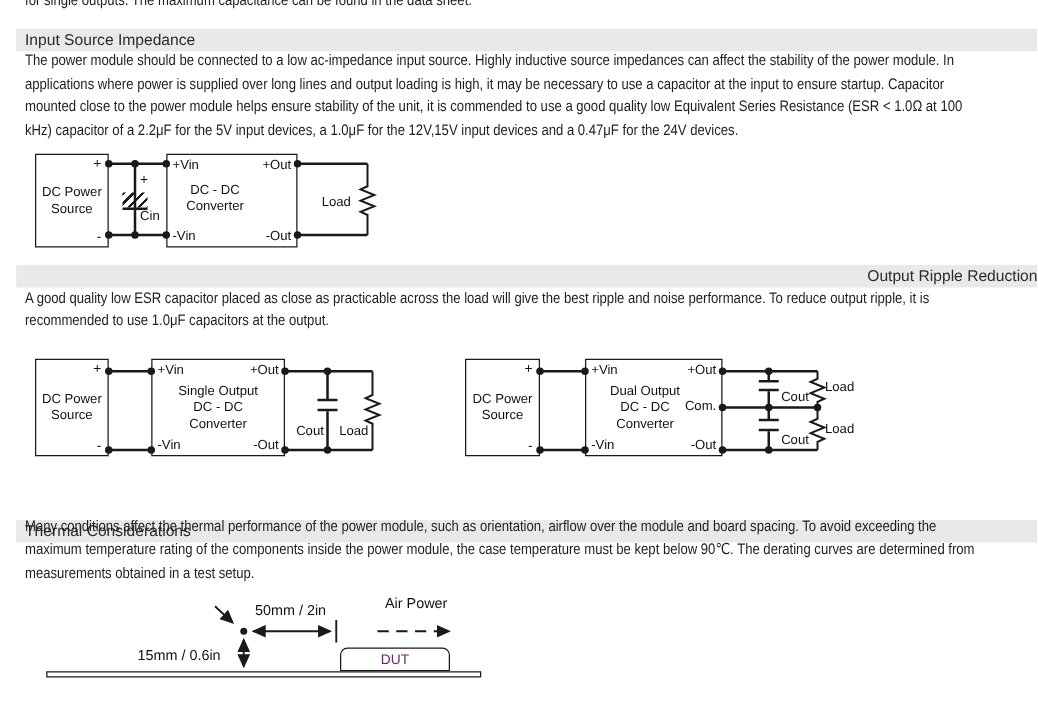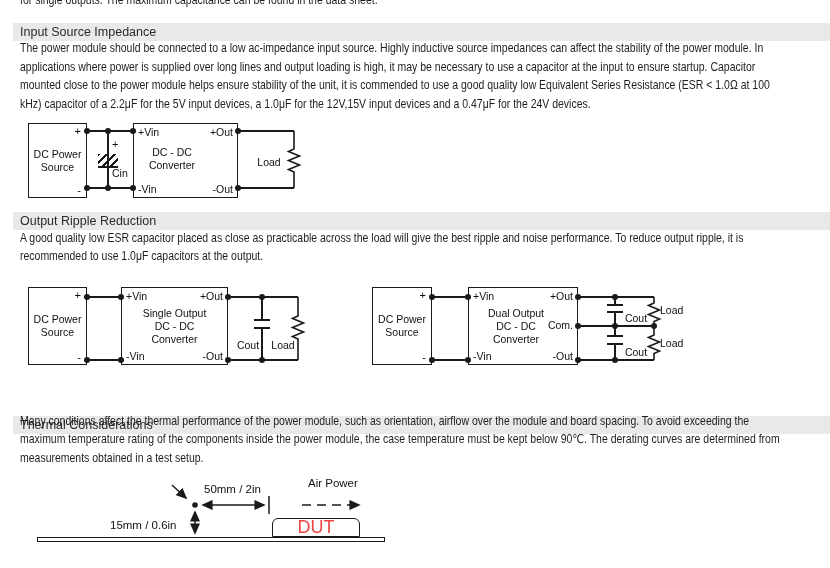--- a/index.html
+++ b/index.html
@@ -34,21 +34,21 @@
   .box-name.fill{inset:0;display:flex;align-items:center;justify-content:center;}
   .plate{position:absolute;height:2px;width:16px;background:#1a1a1a;}
   .hatch{
     position:absolute;
     background:repeating-linear-gradient(135deg,#1a1a1a 0 2px,transparent 2px 5.5px);
   }
   .rsvg{position:absolute;}
   .tlbl{position:absolute;font-size:11.5px;line-height:12.5px;color:#111;white-space:pre-line;}
   .dut{
     position:absolute;border:1.5px solid #1a1a1a;border-radius:6px 6px 0 0;background:#fff;
-    display:flex;align-items:center;justify-content:center;font-size:18px;color:#ef4444;
+    display:flex;align-items:center;justify-content:center;font-size:11px;color:#701a75;
     box-sizing:border-box;
   }
   .board{position:absolute;border:1.5px solid #1a1a1a;background:#fff;box-sizing:content-box;}
 </style>
 </head>
 <body>
 
 <div class="top-frag">for single outputs. The maximum capacitance can be found in the data sheet.</div>
 
 <div class="band" style="top:23px;">
@@ -95,21 +95,21 @@
   <div class="dot" style="left:56px;top:5px;"></div>
   <div class="dot" style="left:77px;top:5px;"></div>
   <div class="dot" style="left:102px;top:5px;"></div>
   <div class="dot" style="left:207px;top:5px;"></div>
   <div class="dot" style="left:56px;top:62px;"></div>
   <div class="dot" style="left:77px;top:62px;"></div>
   <div class="dot" style="left:102px;top:62px;"></div>
   <div class="dot" style="left:207px;top:62px;"></div>
 </div>
 
-<div class="band" style="top:212px;">
+<div class="band" style="top:212px;justify-content:flex-end;">
   <span>Output Ripple Reduction</span>
 </div>
 <div class="para" style="top:228.5px;">A good quality low ESR capacitor placed as close as practicable across the load will give the best ripple and noise performance. To reduce output ripple, it is
 recommended to use 1.0μF capacitors at the output.</div>
 
 <div class="diag" style="left:28px;top:287px;width:292px;height:82px;">
   <div class="box" style="left:0;top:0;width:59px;height:78px;">
     <div class="lbl" style="right:5px;top:1px;font-size:11px;">+</div>
     <div class="lbl" style="right:5px;bottom:1px;font-size:11px;">-</div>
     <div class="box-name fill">DC Power

